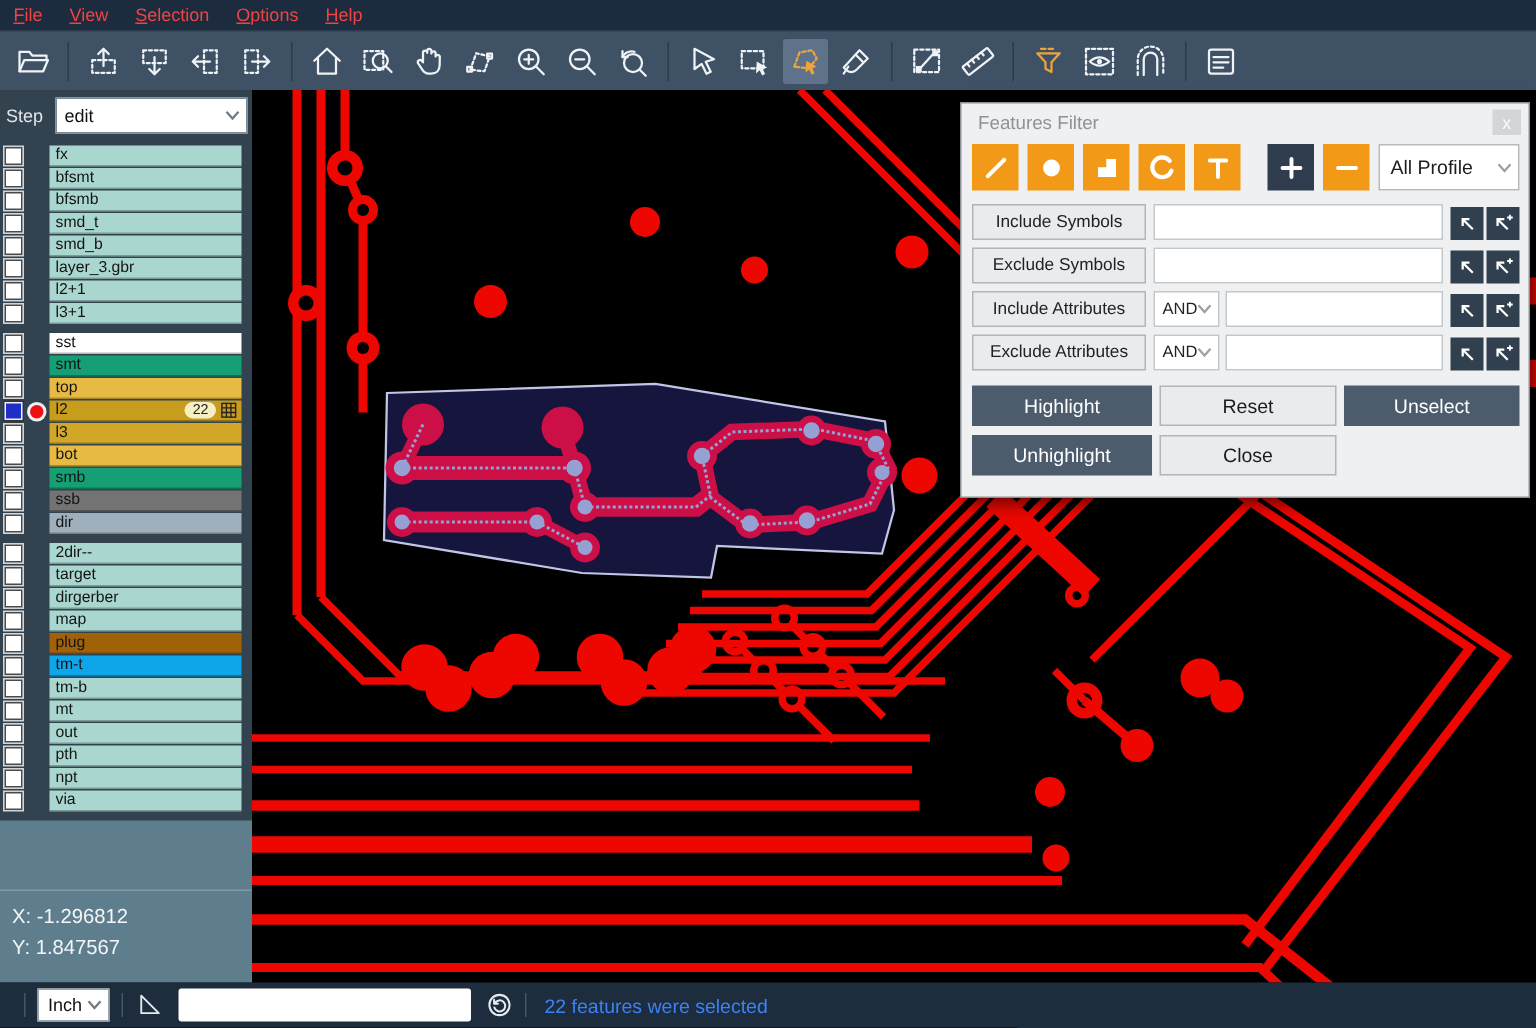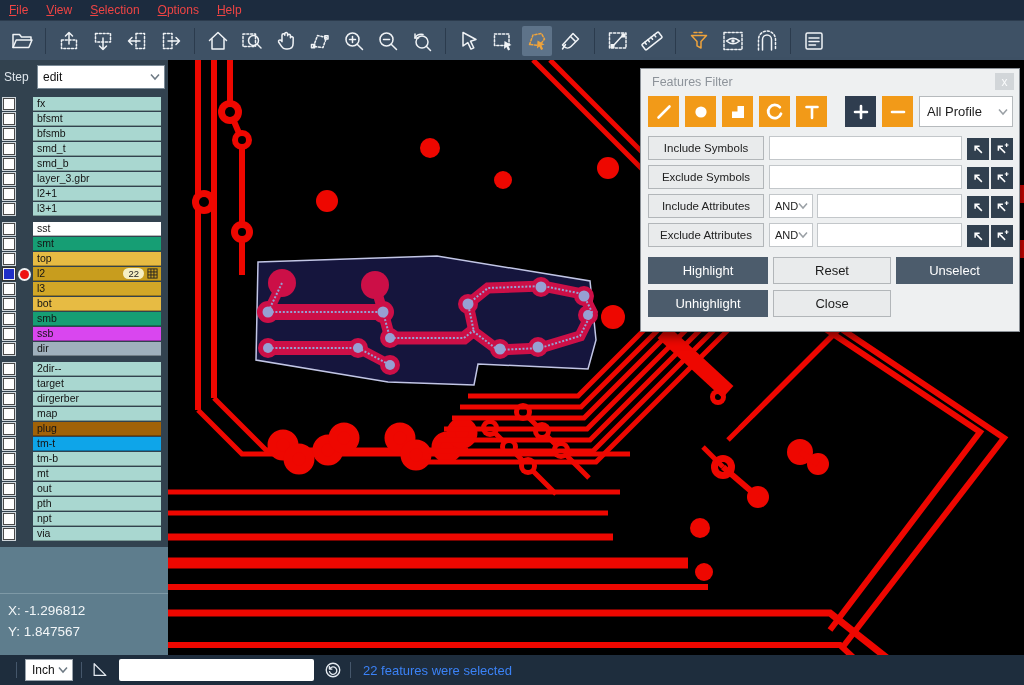--- a/index.html
+++ b/index.html
@@ -380,21 +380,21 @@
       <div class="layer-row">
         <div class="layer-checkbox"></div>
         <div class="layer-gutter"></div>
         <div class="layer-bar" style="background: rgb(22, 158, 116);">
           <span class="layer-name">smb</span>
         </div>
       </div>
       <div class="layer-row">
         <div class="layer-checkbox"></div>
         <div class="layer-gutter"></div>
-        <div class="layer-bar" style="background: #d946ef;">
+        <div class="layer-bar" style="background: #737373;">
           <span class="layer-name">ssb</span>
         </div>
       </div>
       <div class="layer-row">
         <div class="layer-checkbox"></div>
         <div class="layer-gutter"></div>
         <div class="layer-bar" style="background: rgb(159, 176, 188);">
           <span class="layer-name">dir</span>
         </div>
       </div>

